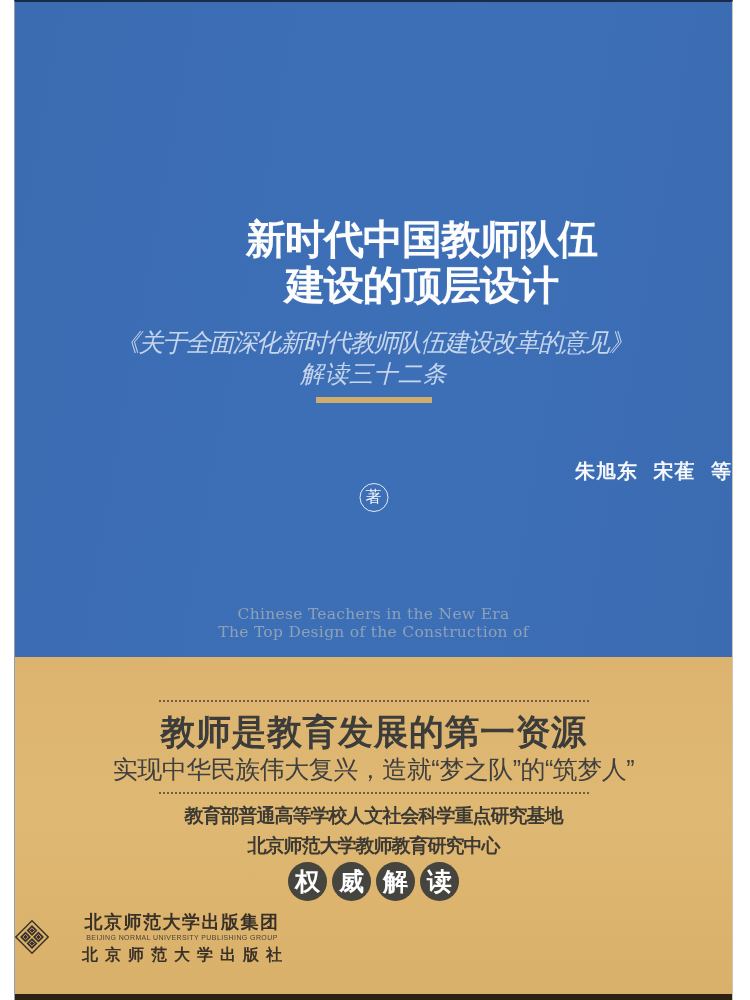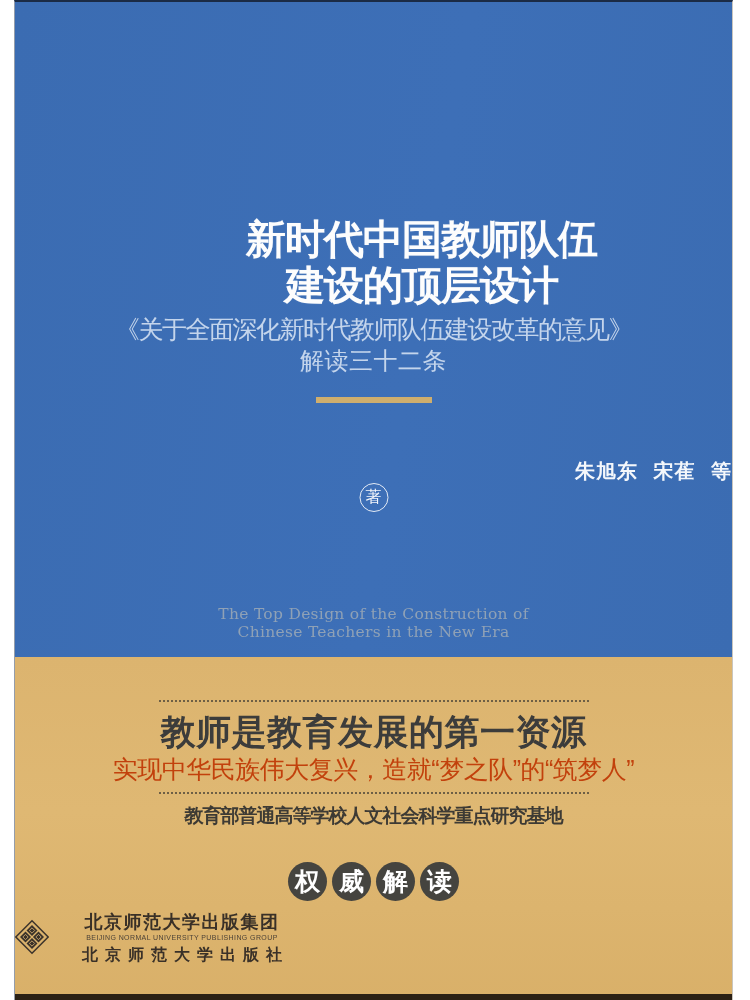--- a/index.html
+++ b/index.html
@@ -50,26 +50,27 @@
     top: 214px;
     font-size: 40px;
     line-height: 46px;
     font-weight: 900;
     letter-spacing: -1px;
     color: #fdfdfd;
     text-shadow: 0 0 1px rgba(255,255,255,0.4);
     padding-left: 48px;
   }
   .book-subtitle {
-    top: 312px;
+    top: 325px;
     font-size: 25px;
     line-height: 31px;
     font-weight: 400;
     letter-spacing: -1.5px;
     color: rgba(226,236,248,0.82);
+    font-style: italic;
   }
   .book-subtitle .sub-line2 {
     font-size: 24px;
     letter-spacing: 0.5px;
   }
   .accent-bar {
     position: absolute;
     top: 395px;
     left: 50%;
     transform: translateX(-50%);
@@ -124,21 +125,21 @@
     font-size: 35px;
     font-weight: 900;
     letter-spacing: 0.5px;
     color: #3c3c3b;
   }
   .banner-subheadline {
     top: 751px;
     font-size: 25px;
     font-weight: 500;
     letter-spacing: -0.5px;
-    color: #c2410c;
+    color: #404040;
   }
   .org-line {
     font-size: 19px;
     font-weight: 700;
     letter-spacing: -1px;
     color: #3d3a34;
   }
   .org-line-1 { top: 801px; }
   .org-line-2 { top: 831px; }
   .authority-badges {
@@ -225,37 +226,38 @@
         <div class="sub-line2">解读三十二条</div>
       </div>
 
       <div class="accent-bar"></div>
 
       <div class="abs-center authors-line">朱旭东 宋萑 等</div>
 
       <div class="author-role-badge">著</div>
 
       <div class="abs-center english-title">
+        <div>Chinese Teachers in the New Era</div>
         <div>The Top Design of the Construction of</div>
-        <div>Chinese Teachers in the New Era</div>
       </div>
     </div>
 
     <div class="gold-section"></div>
 
     <div class="dotted-divider dotted-top"></div>
 
     <div class="abs-center banner-headline">教师是教育发展的第一资源</div>
 
     <div class="abs-center banner-subheadline">实现中华民族伟大复兴，造就“梦之队”的“筑梦人”</div>
 
     <div class="dotted-divider dotted-bottom"></div>
 
     <div class="abs-center org-line org-line-1">教育部普通高等学校人文社会科学重点研究基地</div>
 
+    <div class="abs-center org-line org-line-2">北京师范大学教师教育研究中心</div>
 
     <div class="authority-badges">
       <div class="badge-circle">权</div>
       <div class="badge-circle">威</div>
       <div class="badge-circle">解</div>
       <div class="badge-circle">读</div>
     </div>
 
     <div class="publisher-block">
       <span>

